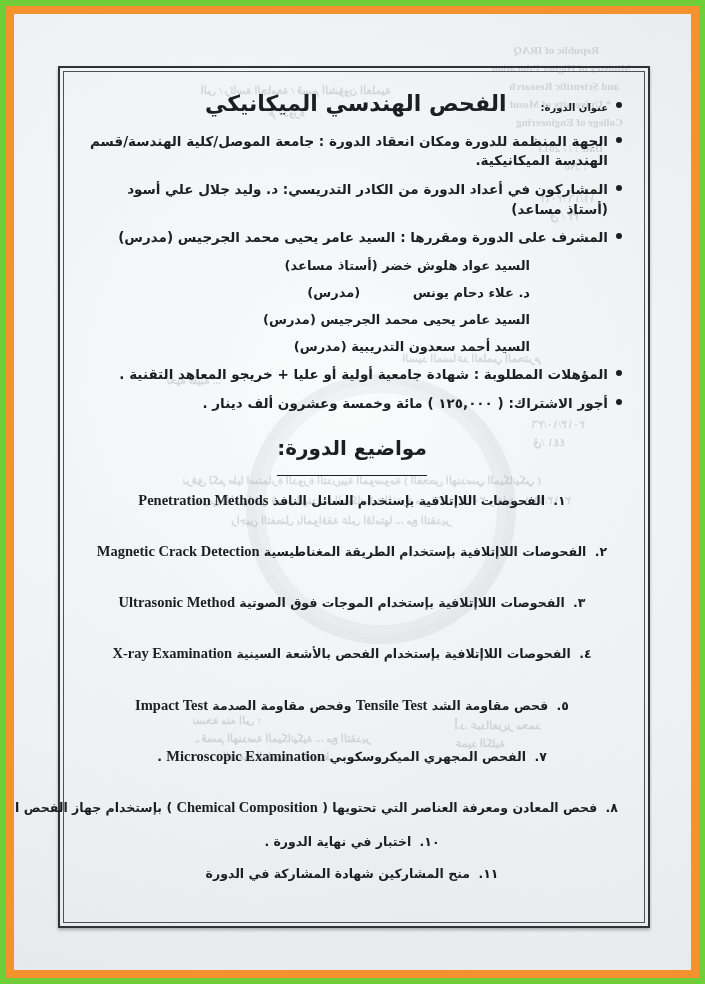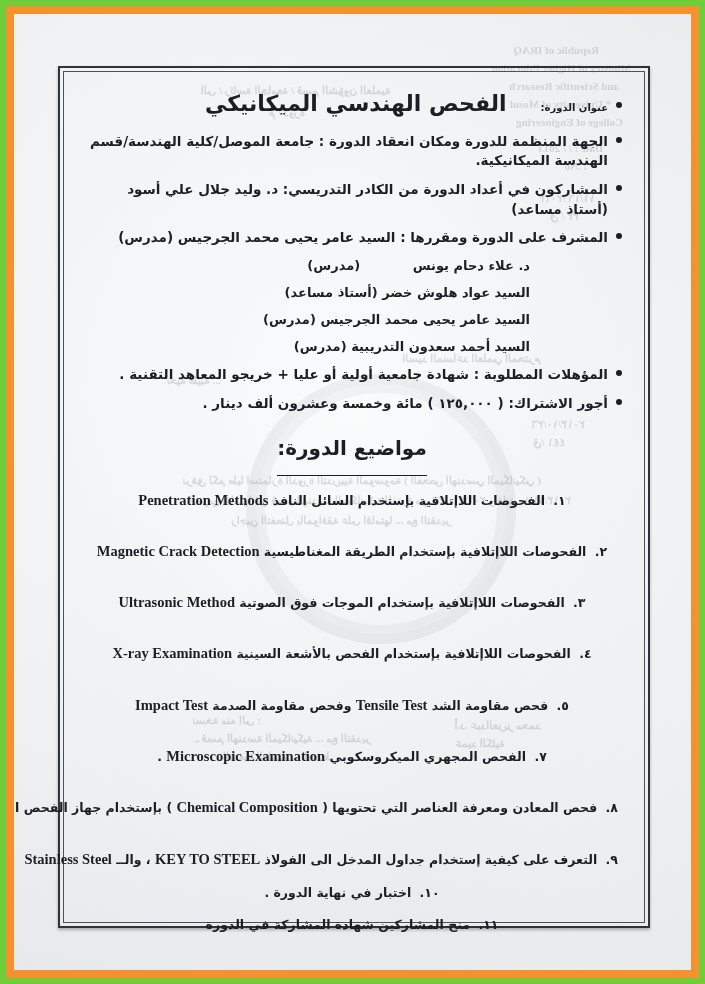--- a/index.html
+++ b/index.html
@@ -251,27 +251,27 @@
       </div>
 
       <div class="bullet-row">
         <span class="bullet-dot"></span>
         <span class="bullet-text">
           <span>المشرف على الدورة ومقررها :</span>
           <span>السيد عامر يحيى محمد الجرجيس (مدرس)</span>
         </span>
       </div>
 
+      <div class="staff-line">
+        <span>السيد عواد هلوش خضر</span>
+        <span class="rank">(أستاذ مساعد)</span>
+      </div>
       <div class="staff-line wide">
         <span>د. علاء دحام يونس</span>
         <span class="rank">(مدرس)</span>
-      </div>
-      <div class="staff-line">
-        <span>السيد عواد هلوش خضر</span>
-        <span class="rank">(أستاذ مساعد)</span>
       </div>
       <div class="staff-line">
         <span>السيد عامر يحيى محمد الجرجيس</span>
         <span class="rank">(مدرس)</span>
       </div>
       <div class="staff-line">
         <span>السيد أحمد سعدون التدريبية</span>
         <span class="rank">(مدرس)</span>
       </div>
 
@@ -296,20 +296,19 @@
       </div>
 
       <div class="topics" id="topics-list">
           <div class="topic t-c"><span class="num">١. </span><span>الفحوصات اللاإتلافية بإستخدام السائل النافذ </span><span class="en">Penetration Methods</span></div>
           <div class="topic t-c"><span class="num">٢. </span><span>الفحوصات اللاإتلافية بإستخدام الطريقة المغناطيسية </span><span class="en">Magnetic Crack Detection</span></div>
           <div class="topic t-c"><span class="num">٣. </span><span>الفحوصات اللاإتلافية بإستخدام الموجات فوق الصوتية </span><span class="en">Ultrasonic Method</span></div>
           <div class="topic t-c"><span class="num">٤. </span><span>الفحوصات اللاإتلافية بإستخدام الفحص بالأشعة السينية </span><span class="en">X-ray Examination</span></div>
           <div class="topic t-c"><span class="num">٥. </span><span>فحص مقاومة الشد </span><span class="en">Tensile Test</span><span> وفحص مقاومة الصدمة </span><span class="en">Impact Test</span></div>
           <div class="topic t-c"><span class="num">٧. </span><span>الفحص المجهري الميكروسكوبي </span><span class="en">Microscopic Examination</span><span> .</span></div>
           <div class="topic t-c"><span class="num">٨. </span><span>فحص المعادن ومعرفة العناصر التي تحتويها ( </span><span class="en">Chemical Composition</span><span> ) بإستخدام جهاز الفحص الحديث.</span></div>
-          <div class="topic t-r"><span class="num">٩. </span><span>التعرف على كيفية إستخدام جداول المدخل الى الفولاذ </span><span class="en">KEY TO STEEL</span><span> ، والــ </span><span class="en">Stainless Steel</span></div>
           <div class="topic t-c"><span class="num">١٠. </span><span>اختبار في نهاية الدورة . </span></div>
           <div class="topic t-c"><span class="num">١١. </span><span>منح المشاركين شهادة المشاركة في الدورة </span></div>
         </div>
 
     </div>
   </div>
 </div>
 
 </body></html>

